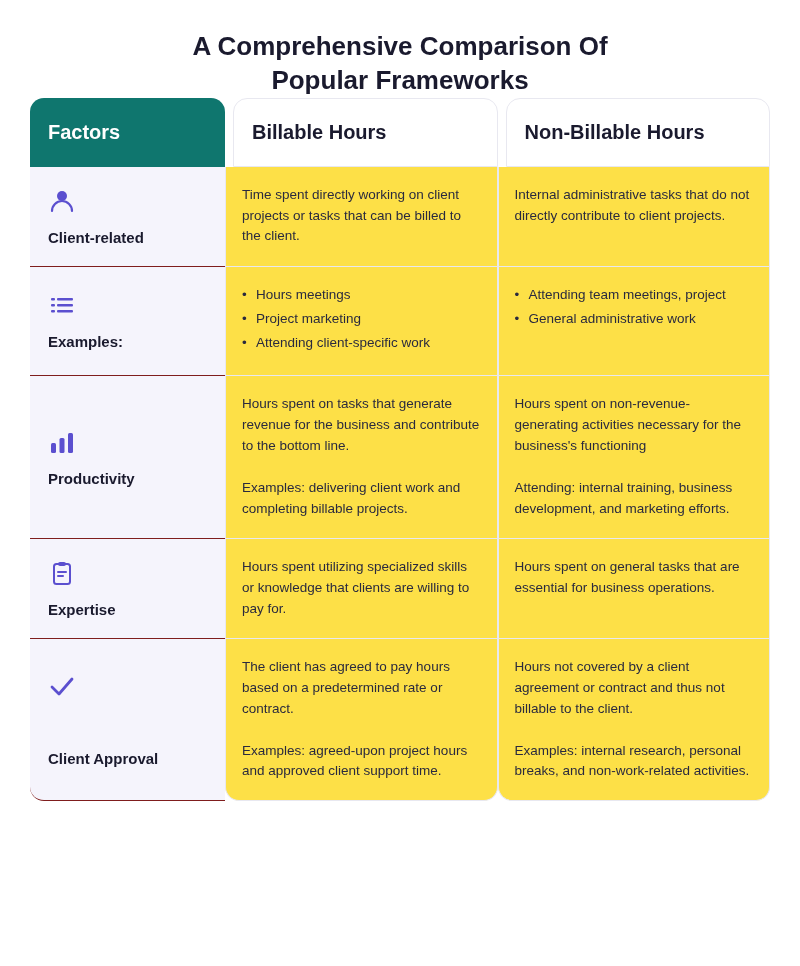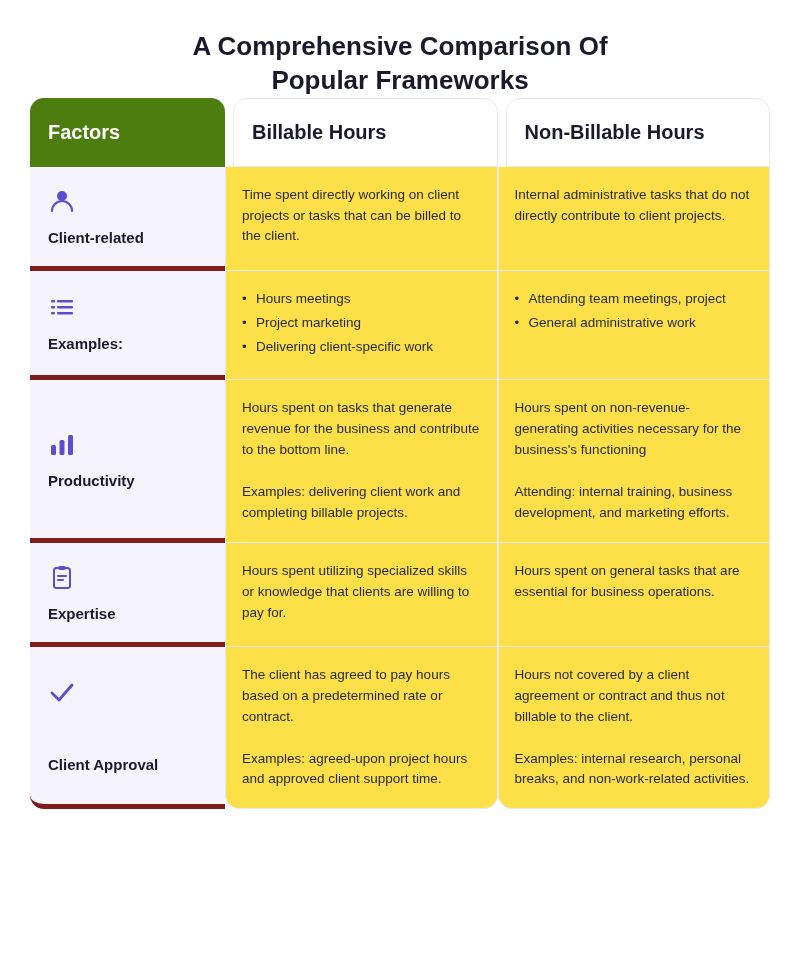--- a/index.html
+++ b/index.html
@@ -27,21 +27,21 @@
     .table {
       width: 100%;
       border-collapse: separate;
       border-spacing: 0;
       display: grid;
       grid-template-columns: 195px 1fr 1fr;
       gap: 0;
     }
     
     .header-factors {
-      background: #4d7c0f;
+      background: #0f766e;
       border-radius: 14px 14px 0 0;
       padding: 22px 18px;
       display: flex;
       align-items: center;
       justify-content: flex-start;
     }
     .header-factors span {
       color: #fff;
       font-size: 20px;
       font-weight: 700;
@@ -62,21 +62,21 @@
       color: #1a1a2e;
     }
     
     .row-factor {
       background: #f5f4fc;
       padding: 20px 18px;
       display: flex;
       flex-direction: column;
       align-items: flex-start;
       justify-content: center;
-      border-bottom: 5px solid #7f1d1d;
+      border-bottom: 1px solid #7f1d1d;
     }
     .row-factor:last-child {
       border-radius: 0 0 0 14px;
     }
     .row-cell {
       background: #fde047;
       border: 1.5px solid #e8e8f0;
       padding: 18px 16px;
       font-size: 13.5px;
       color: #2a2a3e;
@@ -174,21 +174,21 @@
           <rect x="3" y="19" width="4" height="2.5" rx="1" fill="#5b4fcf"></rect>
           <rect x="9" y="19" width="16" height="2.5" rx="1" fill="#5b4fcf"></rect>
         </svg>
       </div>
       <span class="factor-label">Examples:</span>
     </div>
     <div class="row-cell">
       <ul class="bullet-list">
         <li>Hours meetings</li>
         <li>Project marketing</li>
-        <li>Delivering client-specific work</li>
+        <li>Attending client-specific work</li>
       </ul>
     </div>
     <div class="row-cell">
       <ul class="bullet-list">
         <li>Attending team meetings, project</li>
         <li>General administrative work</li>
       </ul>
     </div>
 
     <div class="row-factor">

